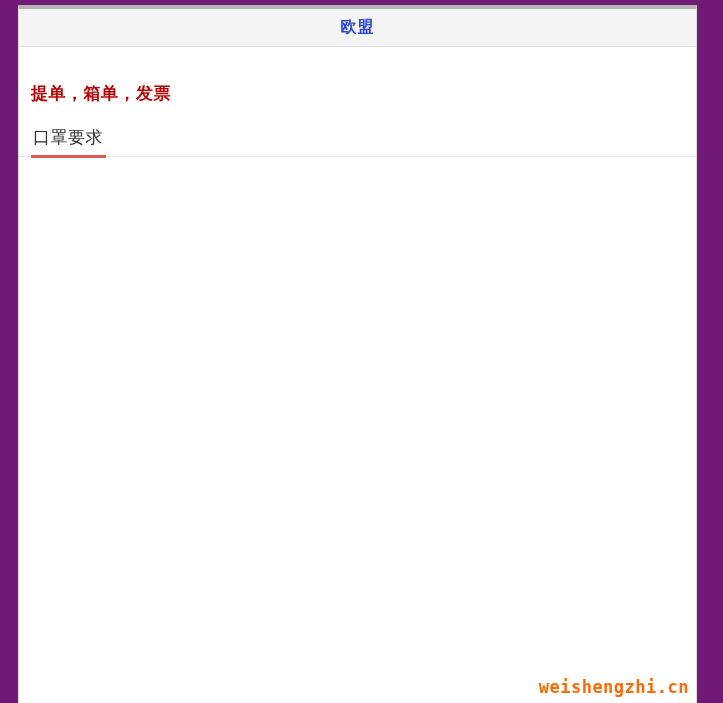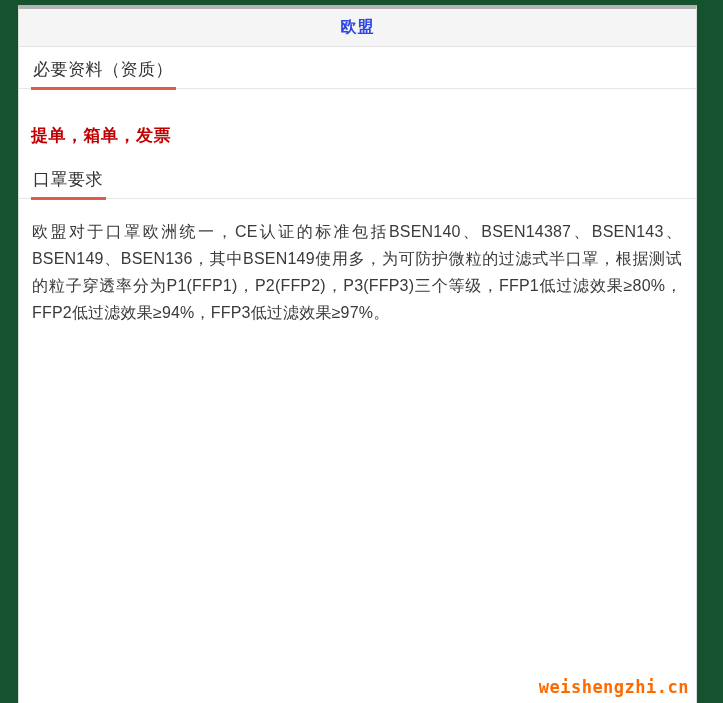--- a/index.html
+++ b/index.html
@@ -5,21 +5,21 @@
   * { margin: 0; padding: 0; box-sizing: border-box; }
   html, body {
     background: #ffffff;
     font-family: "Liberation Sans", "DejaVu Sans", sans-serif;
   }
   .page {
     position: relative;
     width: 723px;
     height: 703px;
     overflow: hidden;
-    background: #14532d;
+    background: #701a75;
     padding-left: 43px;
   }
   .panel {
     position: absolute;
     left: 18px;
     top: 5px;
     width: 679px;
     height: 698px;
     border-left: 1px solid var(--border, #dcdcdc);
     border-right: 1px solid var(--border, #dcdcdc);
@@ -93,31 +93,27 @@
 
 <div class="page">
   <div class="panel">
 
     <div class="header-row">
       <a class="header-title">欧盟</a>
     </div>
 
     <div class="content">
 
-      <div class="sec sec-1">
-        <span class="sec-title">必要资料（资质）</span>
-      </div>
 
       <div class="docs-line">提单，箱单，发票</div>
 
       <div class="sec sec-2">
         <span class="sec-title">口罩要求</span>
       </div>
 
       <div class="paragraphs">
-          <p class="para"><span>欧盟对于口罩欧洲统一，CE认证的标准包括BSEN140、BSEN14387、BSEN143、BSEN149、BSEN136，其中BSEN149使用多，为可防护微粒的过滤式半口罩，根据测试的粒子穿透率分为P1(FFP1)，P2(FFP2)，P3(FFP3)三个等级，FFP1低过滤效果≥80%，FFP2低过滤效果≥94%，FFP3低过滤效果≥97%。</span></p>
         </div>
 
     </div>
   </div>
 
   <div class="watermark">weishengzhi.cn</div>
 </div>
 
 </body></html>

